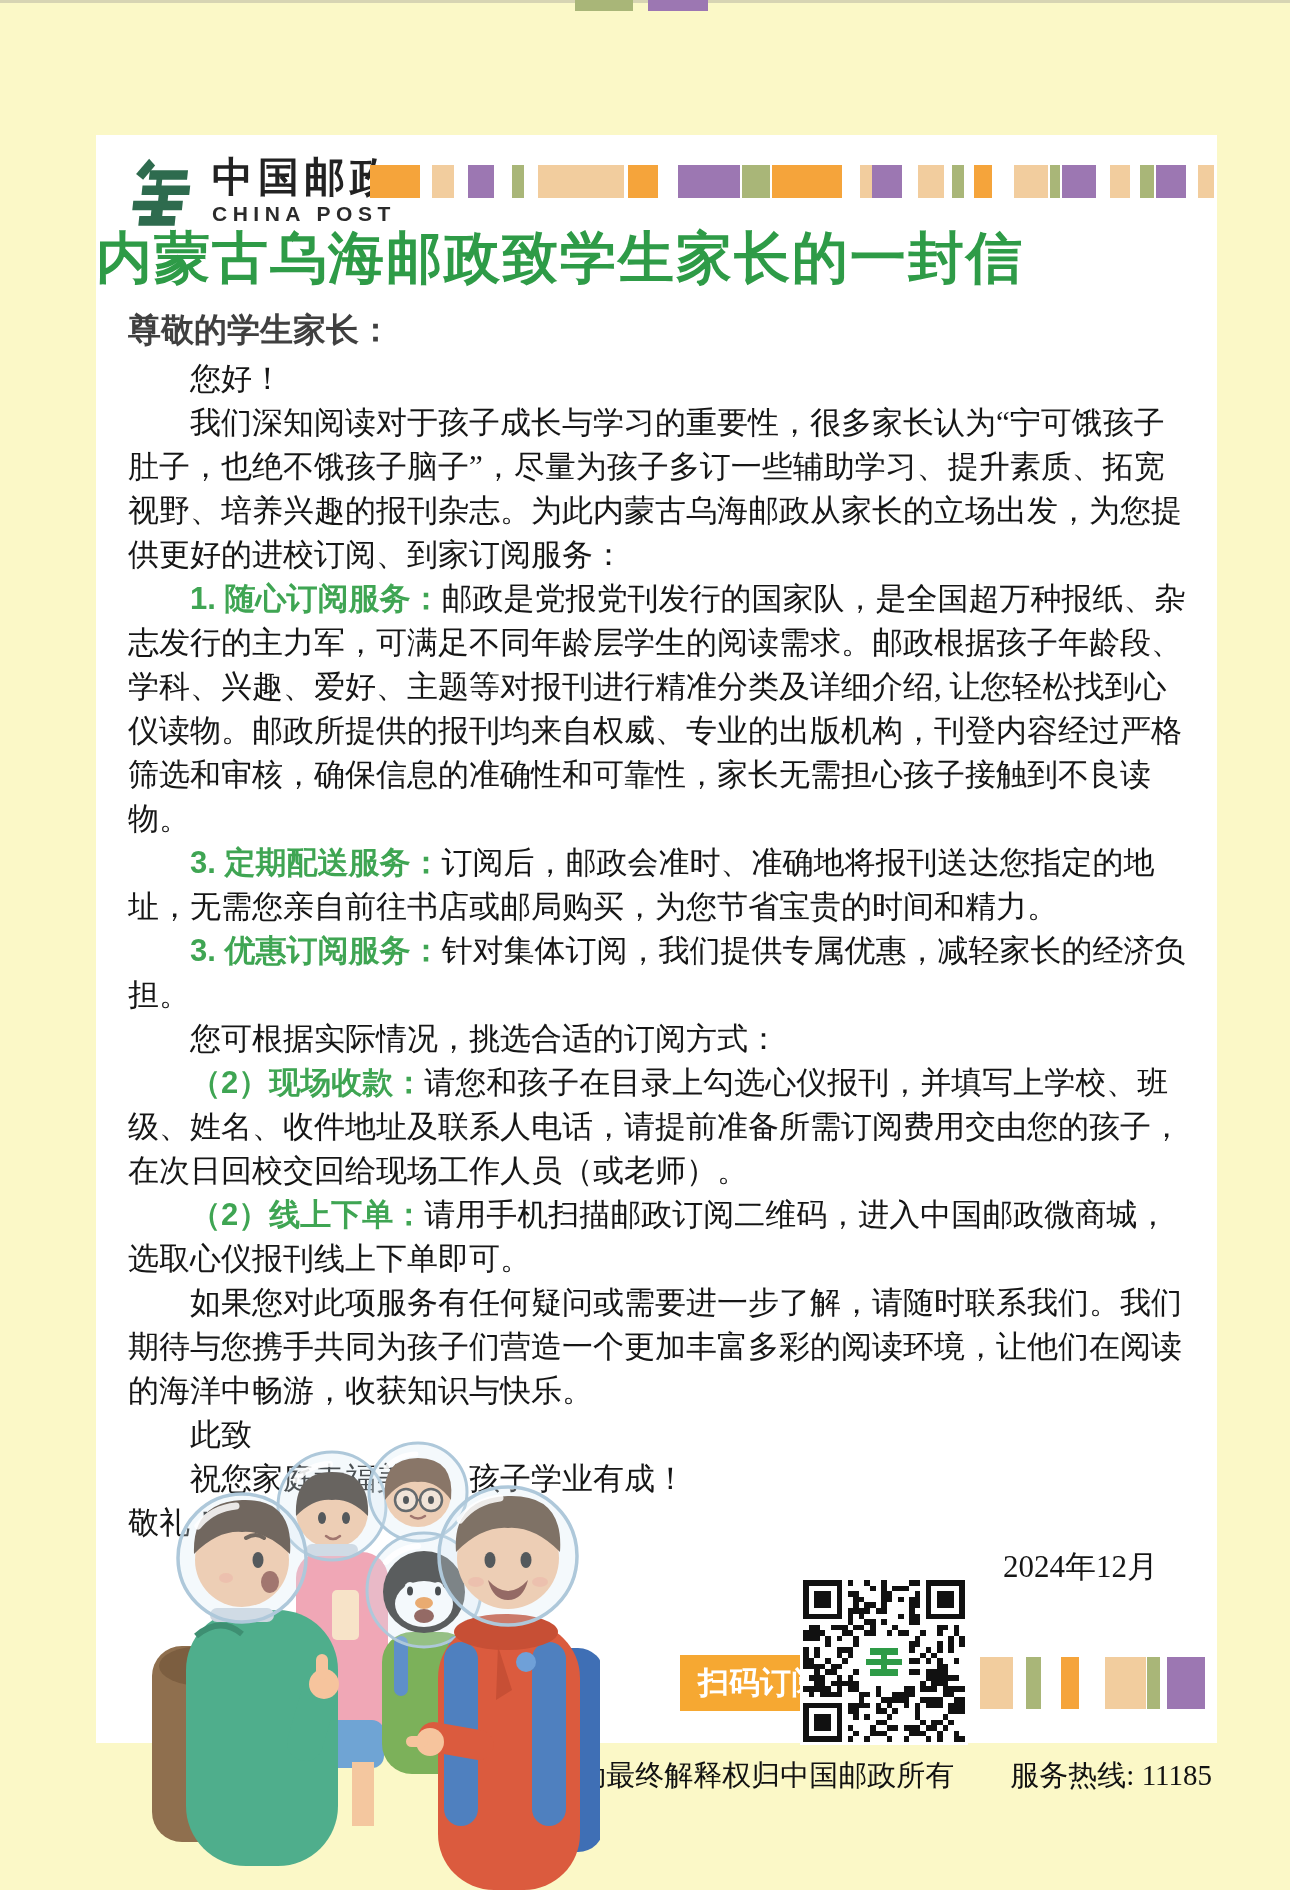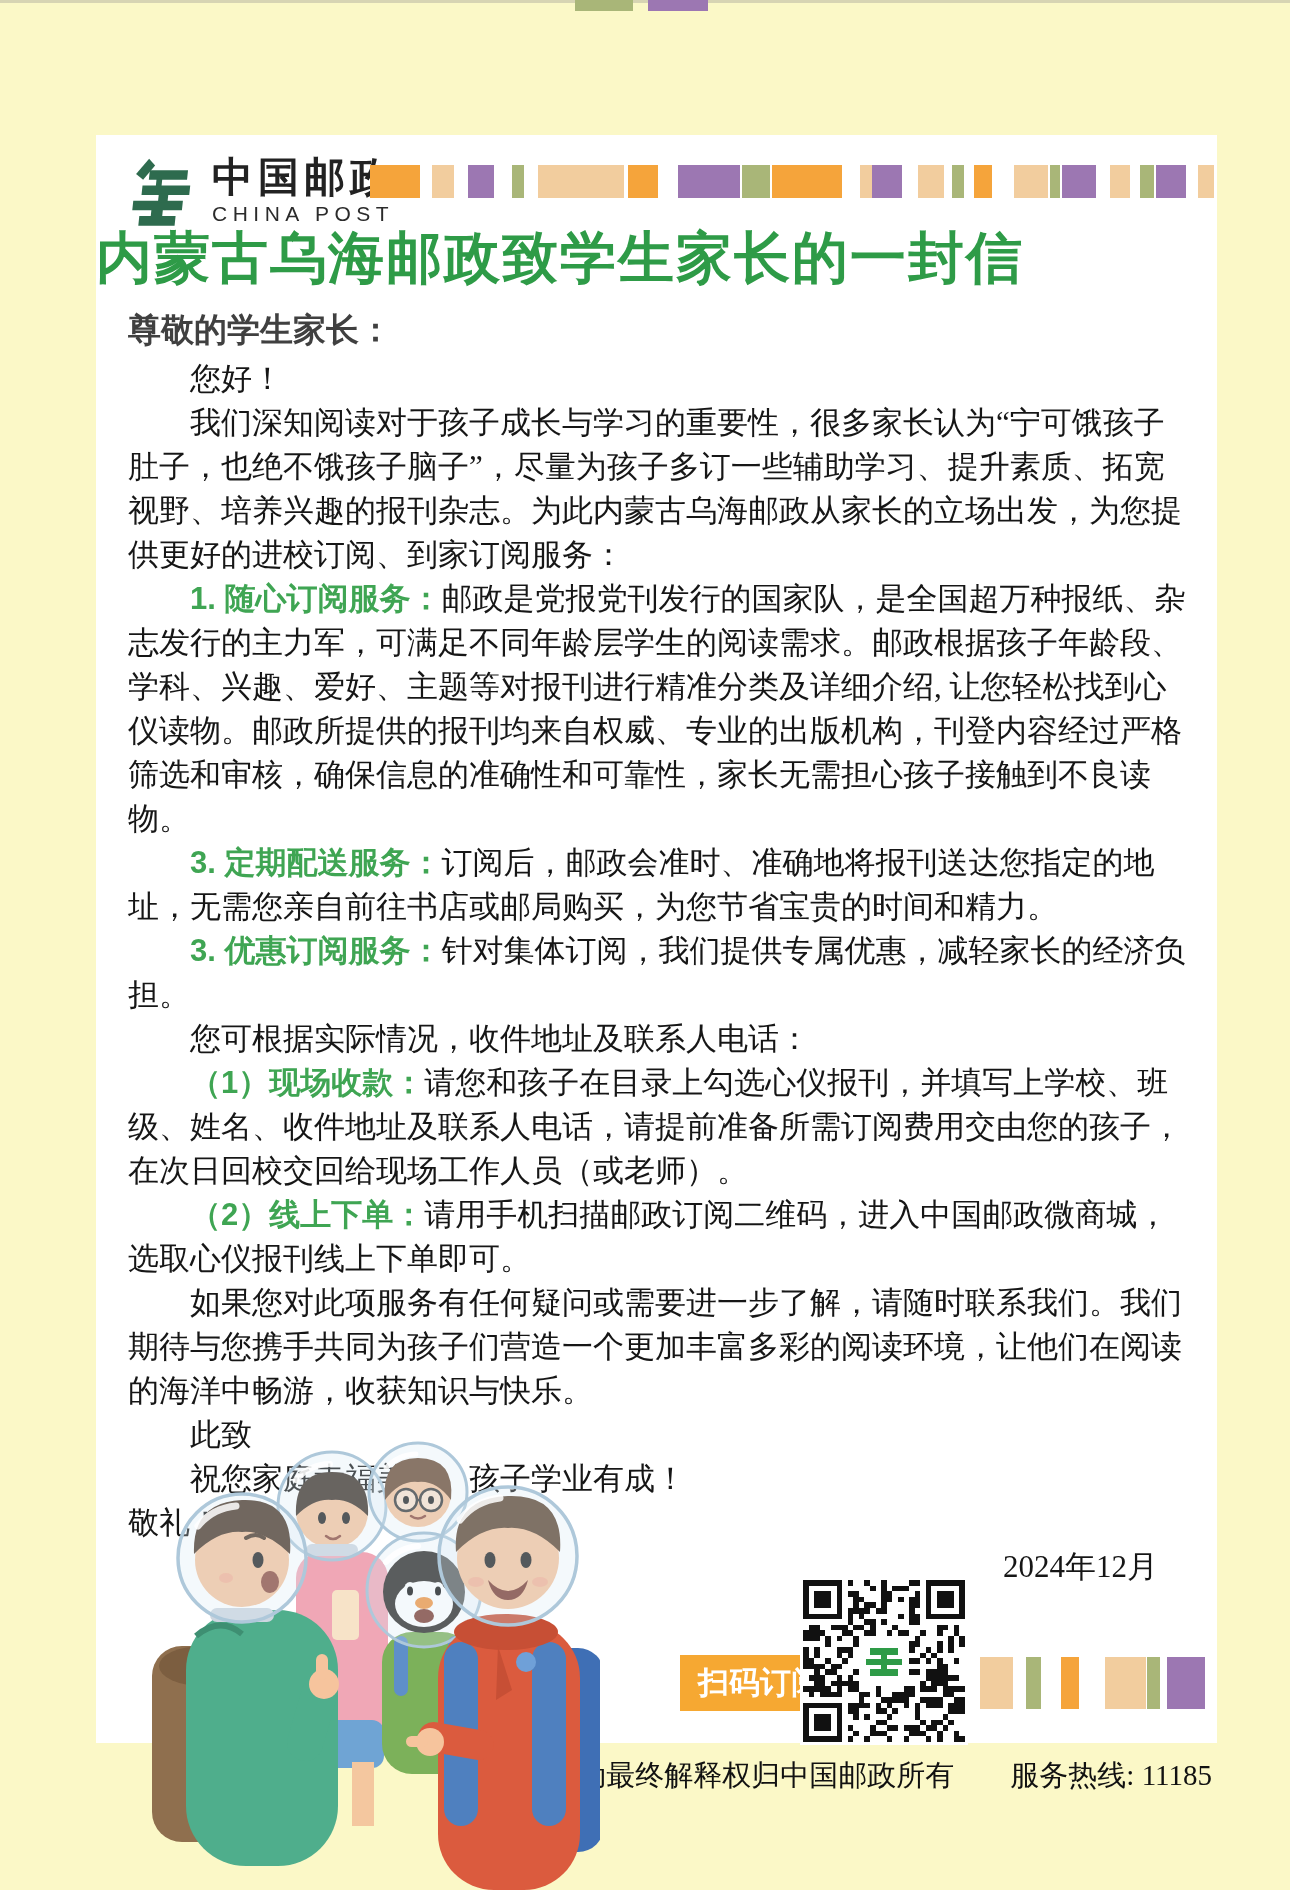--- a/index.html
+++ b/index.html
@@ -7,21 +7,21 @@
         overflow:hidden;font-family:"Liberation Serif",serif;}
   .top-line{position:absolute;top:0;left:0;right:0;height:3px;background:#b9b6a2;opacity:.55;}
   .top-sq{position:absolute;top:0;height:11px;}
   .card{position:absolute;left:96px;top:135px;width:1121px;height:1608px;background:var(--card_bg,#fff);}
 
   
   .logo{position:absolute;left:26px;top:20px;display:flex;align-items:flex-start;}
   .logo-emblem{width:78px;height:84px;color:var(--logo_green,#2E6B4E);}
   .logo-text{margin-left:12px;font-family:"Liberation Sans",sans-serif;}
   .logo-cn{font-size:41px;font-weight:bold;color:#222;letter-spacing:5px;line-height:44px;}
-  .logo-en{font-size:21px;font-weight:400;color:#2b2b2b;letter-spacing:5.5px;margin-top:3px;}
+  .logo-en{font-size:21px;font-weight:700;color:#2b2b2b;letter-spacing:5.5px;margin-top:3px;}
   .header-strip{position:absolute;left:274px;top:30px;right:0;height:33px;display:flex;overflow:hidden;}
   .sq{height:100%;flex:0 0 auto;}
 
   .title{position:absolute;top:86px;left:0;width:100%;text-align:left;
          font-size:56px;font-weight:bold;color:var(--title_green,#2E9B47);
          font-family:"Liberation Sans",sans-serif;letter-spacing:2px;}
 
   
   .letter{position:absolute;left:32px;top:170px;width:1060px;font-size:31px;line-height:44px;color:#161616;}
   .salutation{font-weight:bold;font-size:33px;line-height:50px;color:#404040;
@@ -102,22 +102,22 @@
     <div class="title">内蒙古乌海邮政致学生家长的一封信</div>
 
     <div class="letter">
       <div class="salutation">尊敬的学生家长：</div>
 
     <div class="para indent">您好！</div>
         <div class="para indent">我们深知阅读对于孩子成长与学习的重要性，很多家长认为“宁可饿孩子肚子，也绝不饿孩子脑子”，尽量为孩子多订一些辅助学习、提升素质、拓宽视野、培养兴趣的报刊杂志。为此内蒙古乌海邮政从家长的立场出发，为您提供更好的进校订阅、到家订阅服务：</div>
         <div class="para indent"><span class="green-label">1. 随心订阅服务：</span>邮政是党报党刊发行的国家队，是全国超万种报纸、杂志发行的主力军，可满足不同年龄层学生的阅读需求。邮政根据孩子年龄段、学科、兴趣、爱好、主题等对报刊进行精准分类及详细介绍, 让您轻松找到心仪读物。邮政所提供的报刊均来自权威、专业的出版机构，刊登内容经过严格筛选和审核，确保信息的准确性和可靠性，家长无需担心孩子接触到不良读物。</div>
         <div class="para indent"><span class="green-label">3. 定期配送服务：</span>订阅后，邮政会准时、准确地将报刊送达您指定的地址，无需您亲自前往书店或邮局购买，为您节省宝贵的时间和精力。</div>
         <div class="para indent"><span class="green-label">3. 优惠订阅服务：</span>针对集体订阅，我们提供专属优惠，减轻家长的经济负担。</div>
-        <div class="para indent">您可根据实际情况，收件地址及联系人电话：</div>
-        <div class="para indent"><span class="green-label">（1）现场收款：</span>请您和孩子在目录上勾选心仪报刊，并填写上学校、班级、姓名、收件地址及联系人电话，请提前准备所需订阅费用交由您的孩子，在次日回校交回给现场工作人员（或老师）。</div>
+        <div class="para indent">您可根据实际情况，挑选合适的订阅方式：</div>
+        <div class="para indent"><span class="green-label">（2）现场收款：</span>请您和孩子在目录上勾选心仪报刊，并填写上学校、班级、姓名、收件地址及联系人电话，请提前准备所需订阅费用交由您的孩子，在次日回校交回给现场工作人员（或老师）。</div>
         <div class="para indent"><span class="green-label">（2）线上下单：</span>请用手机扫描邮政订阅二维码，进入中国邮政微商城，选取心仪报刊线上下单即可。</div>
         <div class="para indent">如果您对此项服务有任何疑问或需要进一步了解，请随时联系我们。我们期待与您携手共同为孩子们营造一个更加丰富多彩的阅读环境，让他们在阅读的海洋中畅游，收获知识与快乐。</div>
         <div class="para indent">此致</div>
         <div class="para indent">祝您家庭幸福美满、孩子学业有成！</div>
         <div class="para">敬礼！</div>
         <div class="date-line">2024年12月</div>
       </div>
 
     <div class="banner">
       <span>扫码订阅</span>

